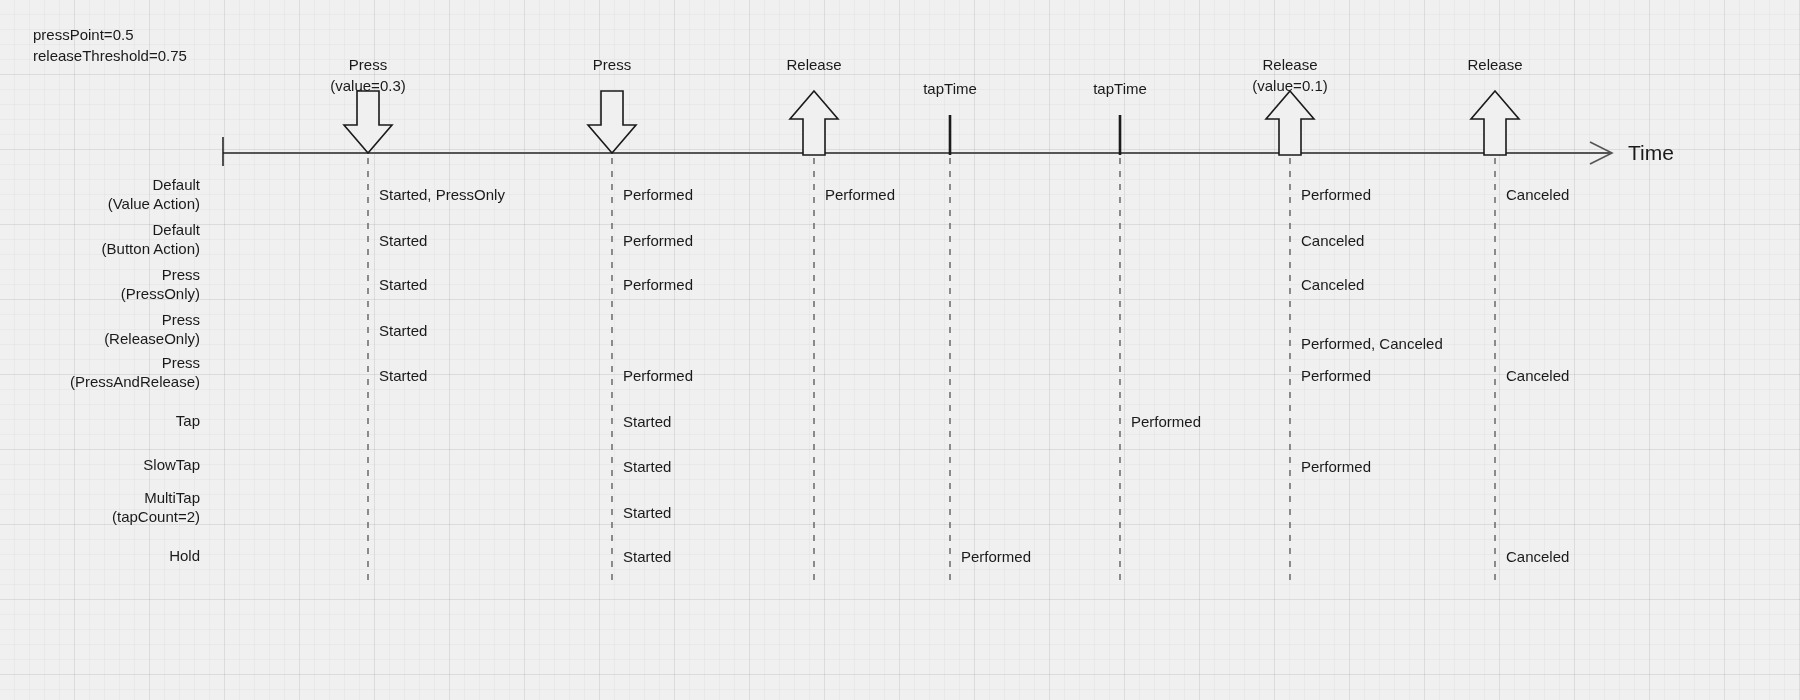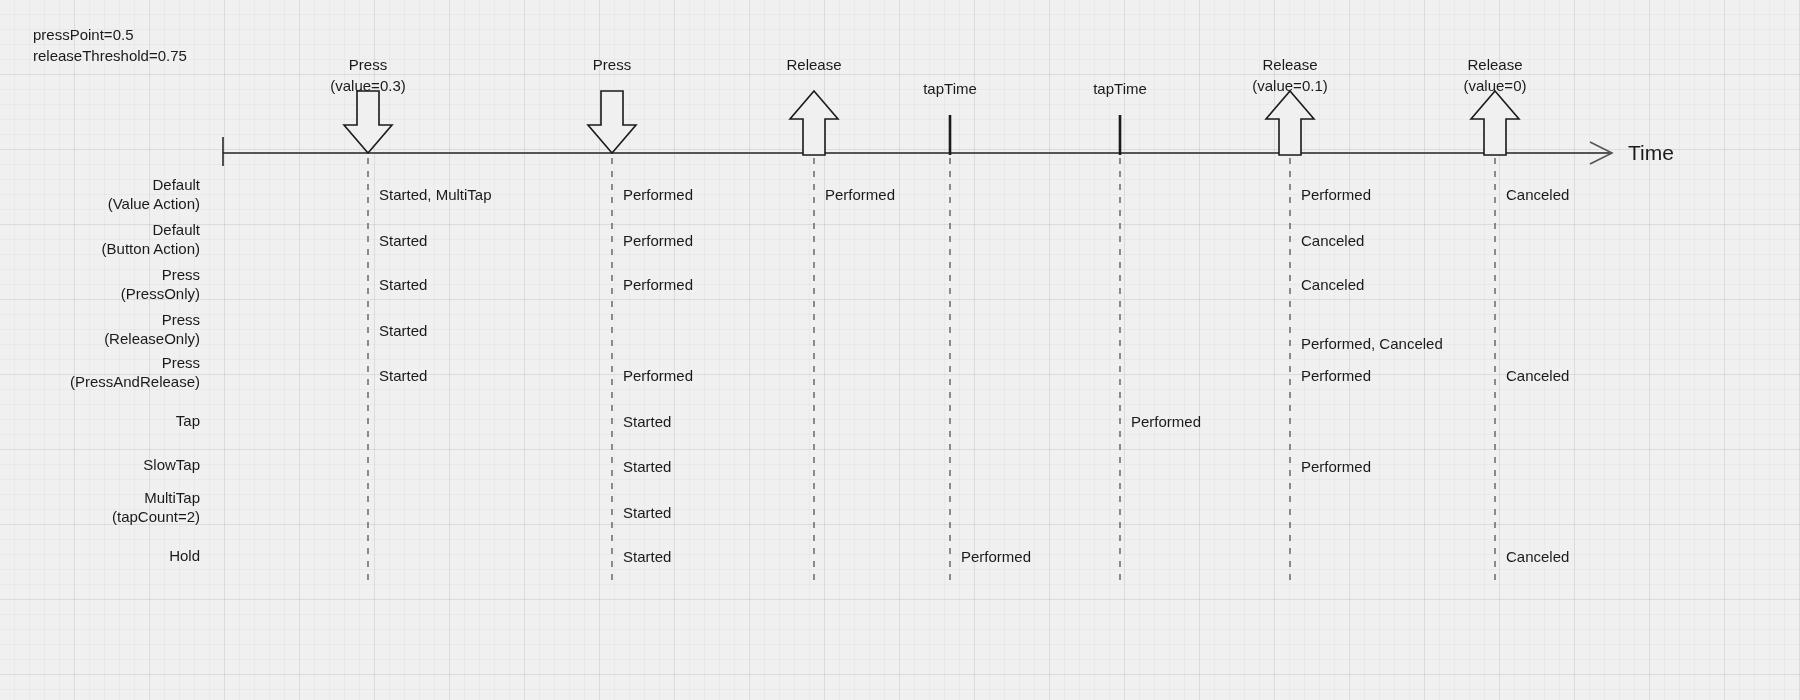--- a/index.html
+++ b/index.html
@@ -73,35 +73,35 @@
   <div class="txt params">pressPoint=0.5
 releaseThreshold=0.75</div>
 
   <div id="evt-labels">
       <div class="txt evt-label" style="left: 368px; width: 240px; margin-left: 0px; top: 54px;"><div>Press</div><div>(value=0.3)</div></div>
       <div class="txt evt-label" style="left: 612px; width: 240px; margin-left: 0px; top: 54px;"><div>Press</div></div>
       <div class="txt evt-label" style="left: 814px; width: 240px; margin-left: 0px; top: 54px;"><div>Release</div></div>
       <div class="txt evt-label" style="left: 950px; width: 240px; margin-left: 0px; top: 78px;"><div>tapTime</div></div>
       <div class="txt evt-label" style="left: 1120px; width: 240px; margin-left: 0px; top: 78px;"><div>tapTime</div></div>
       <div class="txt evt-label" style="left: 1290px; width: 240px; margin-left: 0px; top: 54px;"><div>Release</div><div>(value=0.1)</div></div>
-      <div class="txt evt-label" style="left: 1495px; width: 240px; margin-left: 0px; top: 54px;"><div>Release</div><div>(value=0)</div></div>
+      <div class="txt evt-label" style="left: 1495px; width: 240px; margin-left: 0px; top: 54px;"><div>Release</div></div>
     </div>
   <div id="row-labels">
       <div class="txt row-label" style="left: 200px; top: 175px; width: 400px;"><div>Default</div><div>(Value Action)</div></div>
       <div class="txt row-label" style="left: 200px; top: 220px; width: 400px;"><div>Default</div><div>(Button Action)</div></div>
       <div class="txt row-label" style="left: 200px; top: 265px; width: 400px;"><div>Press</div><div>(PressOnly)</div></div>
       <div class="txt row-label" style="left: 200px; top: 310px; width: 400px;"><div>Press</div><div>(ReleaseOnly)</div></div>
       <div class="txt row-label" style="left: 200px; top: 353px; width: 400px;"><div>Press</div><div>(PressAndRelease)</div></div>
       <div class="txt row-label" style="left: 200px; top: 411px; width: 400px;"><div>Tap</div></div>
       <div class="txt row-label" style="left: 200px; top: 455px; width: 400px;"><div>SlowTap</div></div>
       <div class="txt row-label" style="left: 200px; top: 488px; width: 400px;"><div>MultiTap</div><div>(tapCount=2)</div></div>
       <div class="txt row-label" style="left: 200px; top: 546px; width: 400px;"><div>Hold</div></div>
     </div>
   <div id="cells">
-      <div class="txt cell" style="left: 379px; top: 185px;">Started, MultiTap</div>
+      <div class="txt cell" style="left: 379px; top: 185px;">Started, PressOnly</div>
       <div class="txt cell" style="left: 623px; top: 185px;">Performed</div>
       <div class="txt cell" style="left: 825px; top: 185px;">Performed</div>
       <div class="txt cell" style="left: 1301px; top: 185px;">Performed</div>
       <div class="txt cell" style="left: 1506px; top: 185px;">Canceled</div>
       <div class="txt cell" style="left: 379px; top: 231px;">Started</div>
       <div class="txt cell" style="left: 623px; top: 231px;">Performed</div>
       <div class="txt cell" style="left: 1301px; top: 231px;">Canceled</div>
       <div class="txt cell" style="left: 379px; top: 275px;">Started</div>
       <div class="txt cell" style="left: 623px; top: 275px;">Performed</div>
       <div class="txt cell" style="left: 1301px; top: 275px;">Canceled</div>

